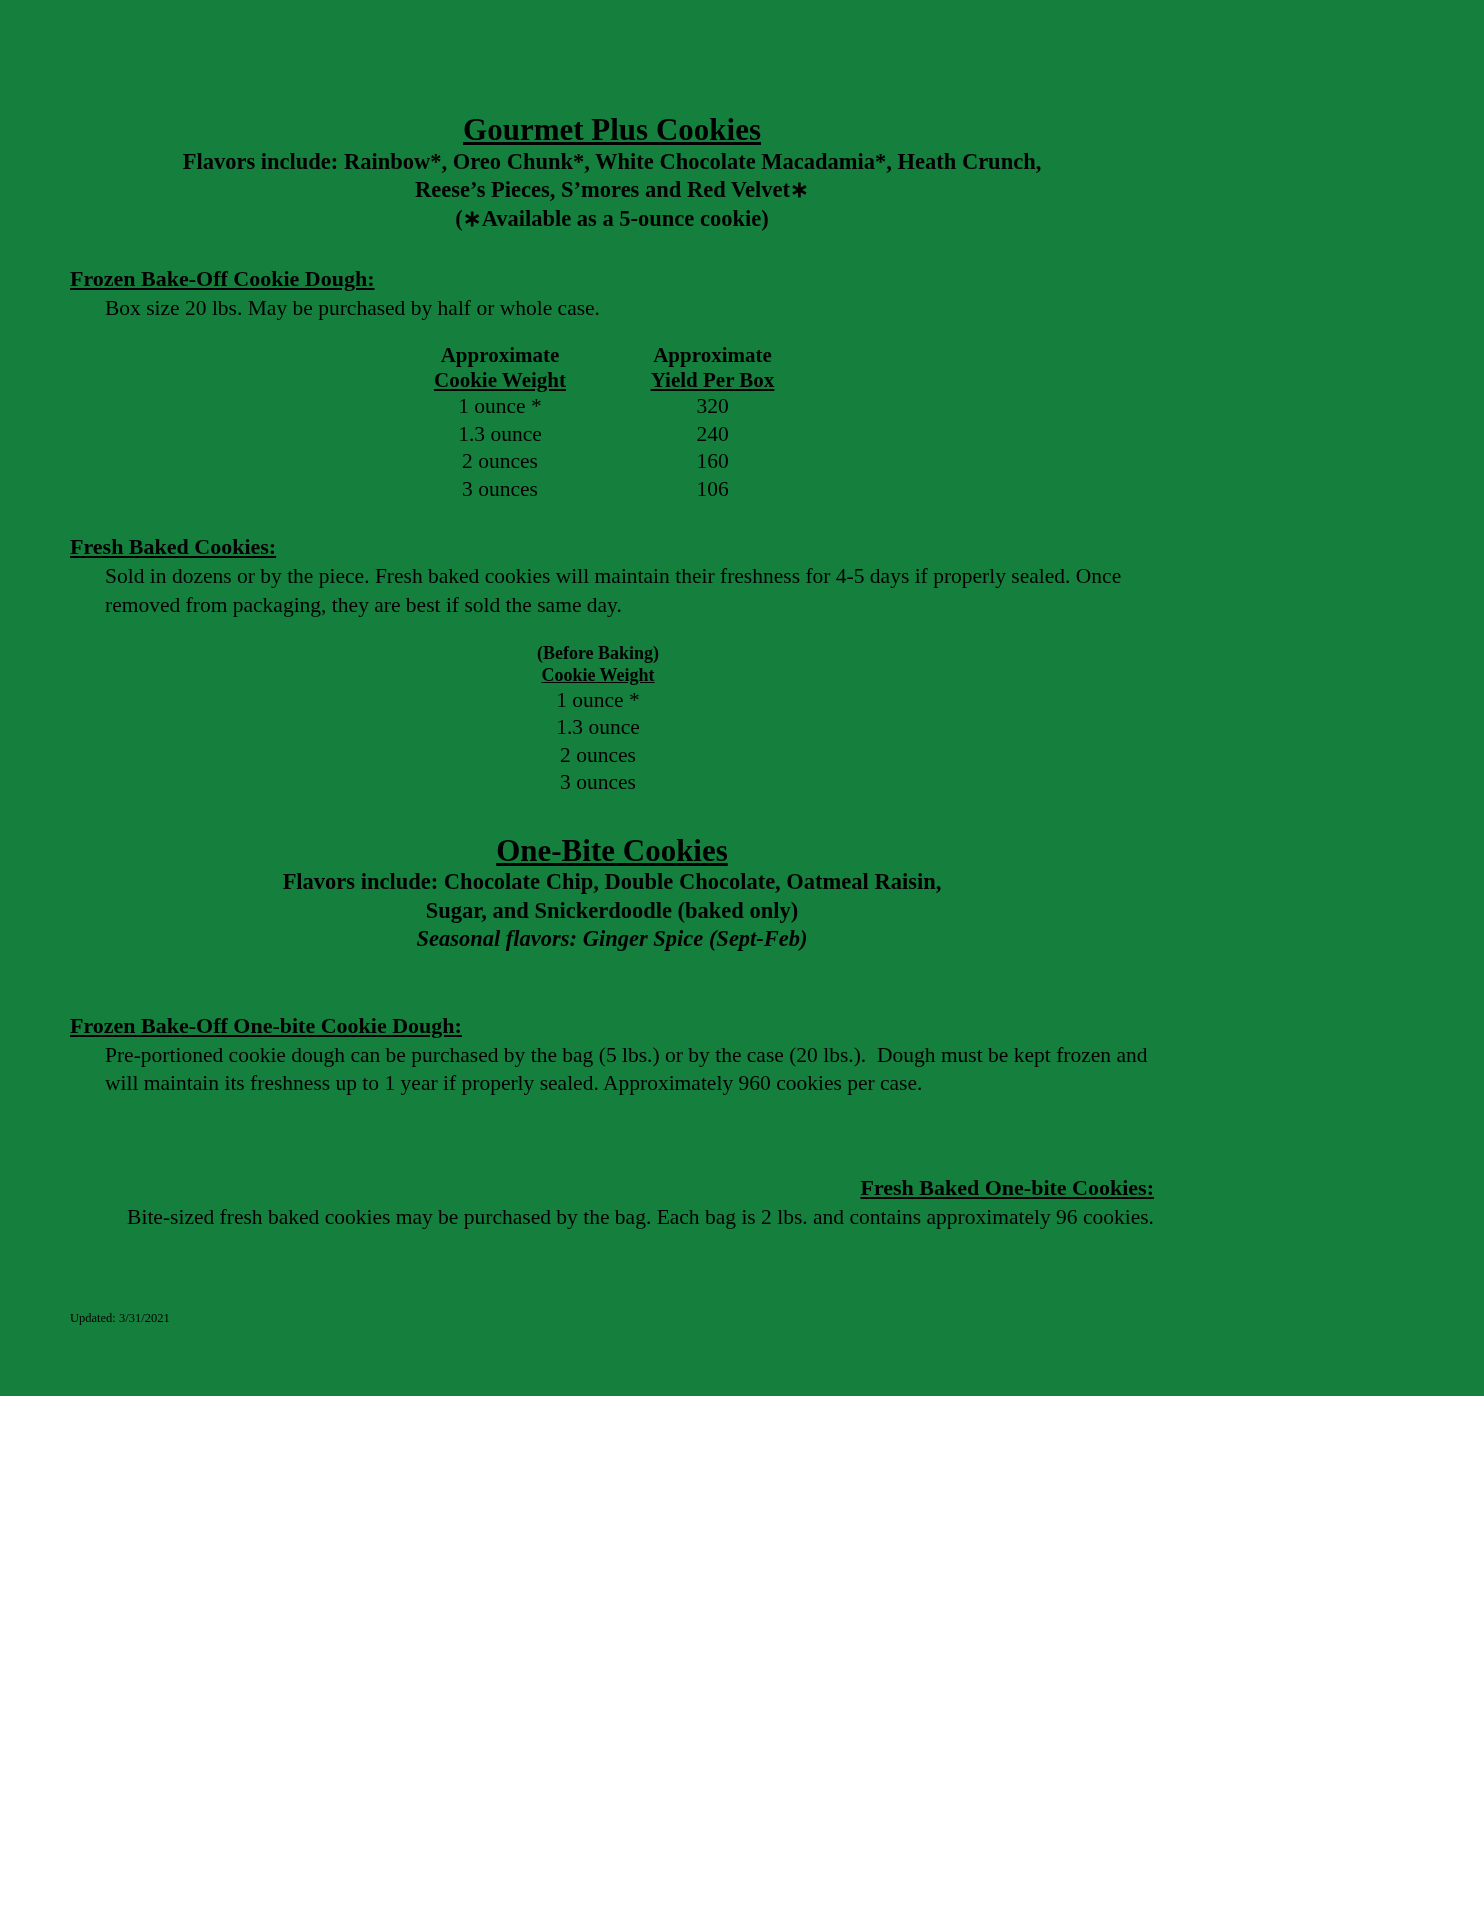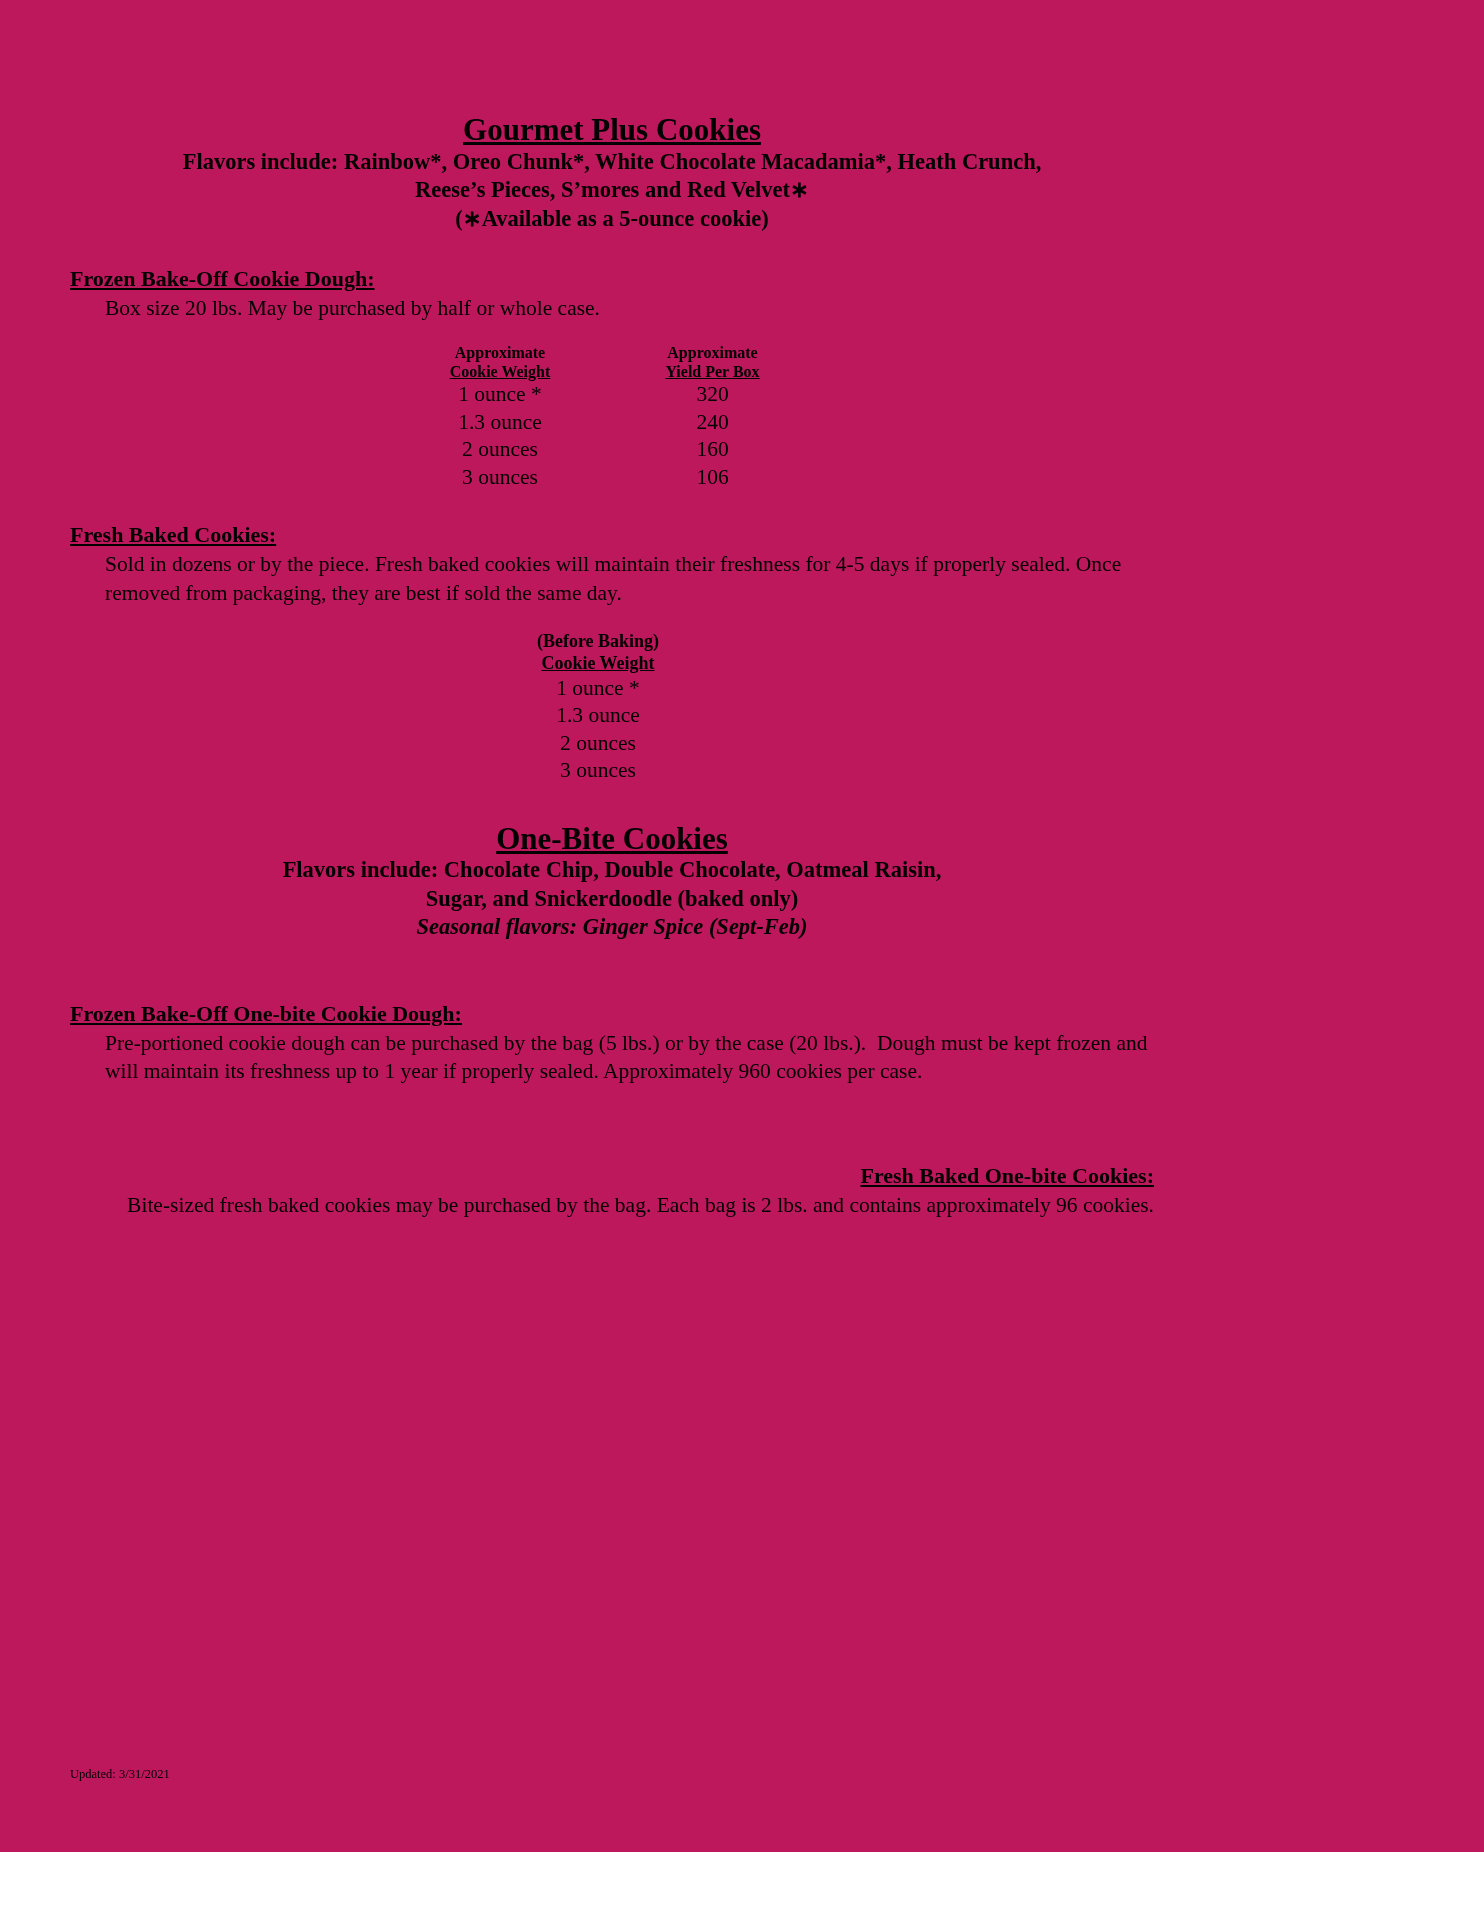--- a/index.html
+++ b/index.html
@@ -1,22 +1,22 @@
 <!DOCTYPE html>
 <html><head>
 <meta charset="utf-8">
 <style>
   * { margin: 0; padding: 0; box-sizing: border-box; }
   html, body { background: #ffffff; }
   .page {
     position: relative;
     width: 1484px;
-    height: 1852px;
+    height: 1396px;
     margin: 0 auto;
-    background: #be185d;
+    background: #15803d;
     color: #000000;
     font-family: "Liberation Serif", serif;
     padding: 112px 330px 0 70px;
   }
   .doc-title {
     font-size: 31px;
     font-weight: bold;
     text-align: center;
     text-decoration: underline;
     line-height: 1.15;
@@ -55,21 +55,21 @@
   
   .weight-table {
     margin-left: 345px;
     margin-top: 20px;
     font-size: 21.5px;
   }
   .t-row { display: flex; }
   .t-c1 { width: 170px; text-align: center; line-height: 1.28; }
   .t-gap { width: 60px; }
   .t-c2 { width: 135px; text-align: center; line-height: 1.28; }
-  .t-head { font-size: 16px; font-weight: bold; }
+  .t-head { font-size: 21px; font-weight: bold; }
   .t-head .t-c1, .t-head .t-c2 { line-height: 1.2; }
   .t-head span { display: block; }
   .u { text-decoration: underline; }
   
   .bb-list {
     margin-left: 418px;
     margin-top: 24px;
     width: 220px;
     text-align: center;
   }

